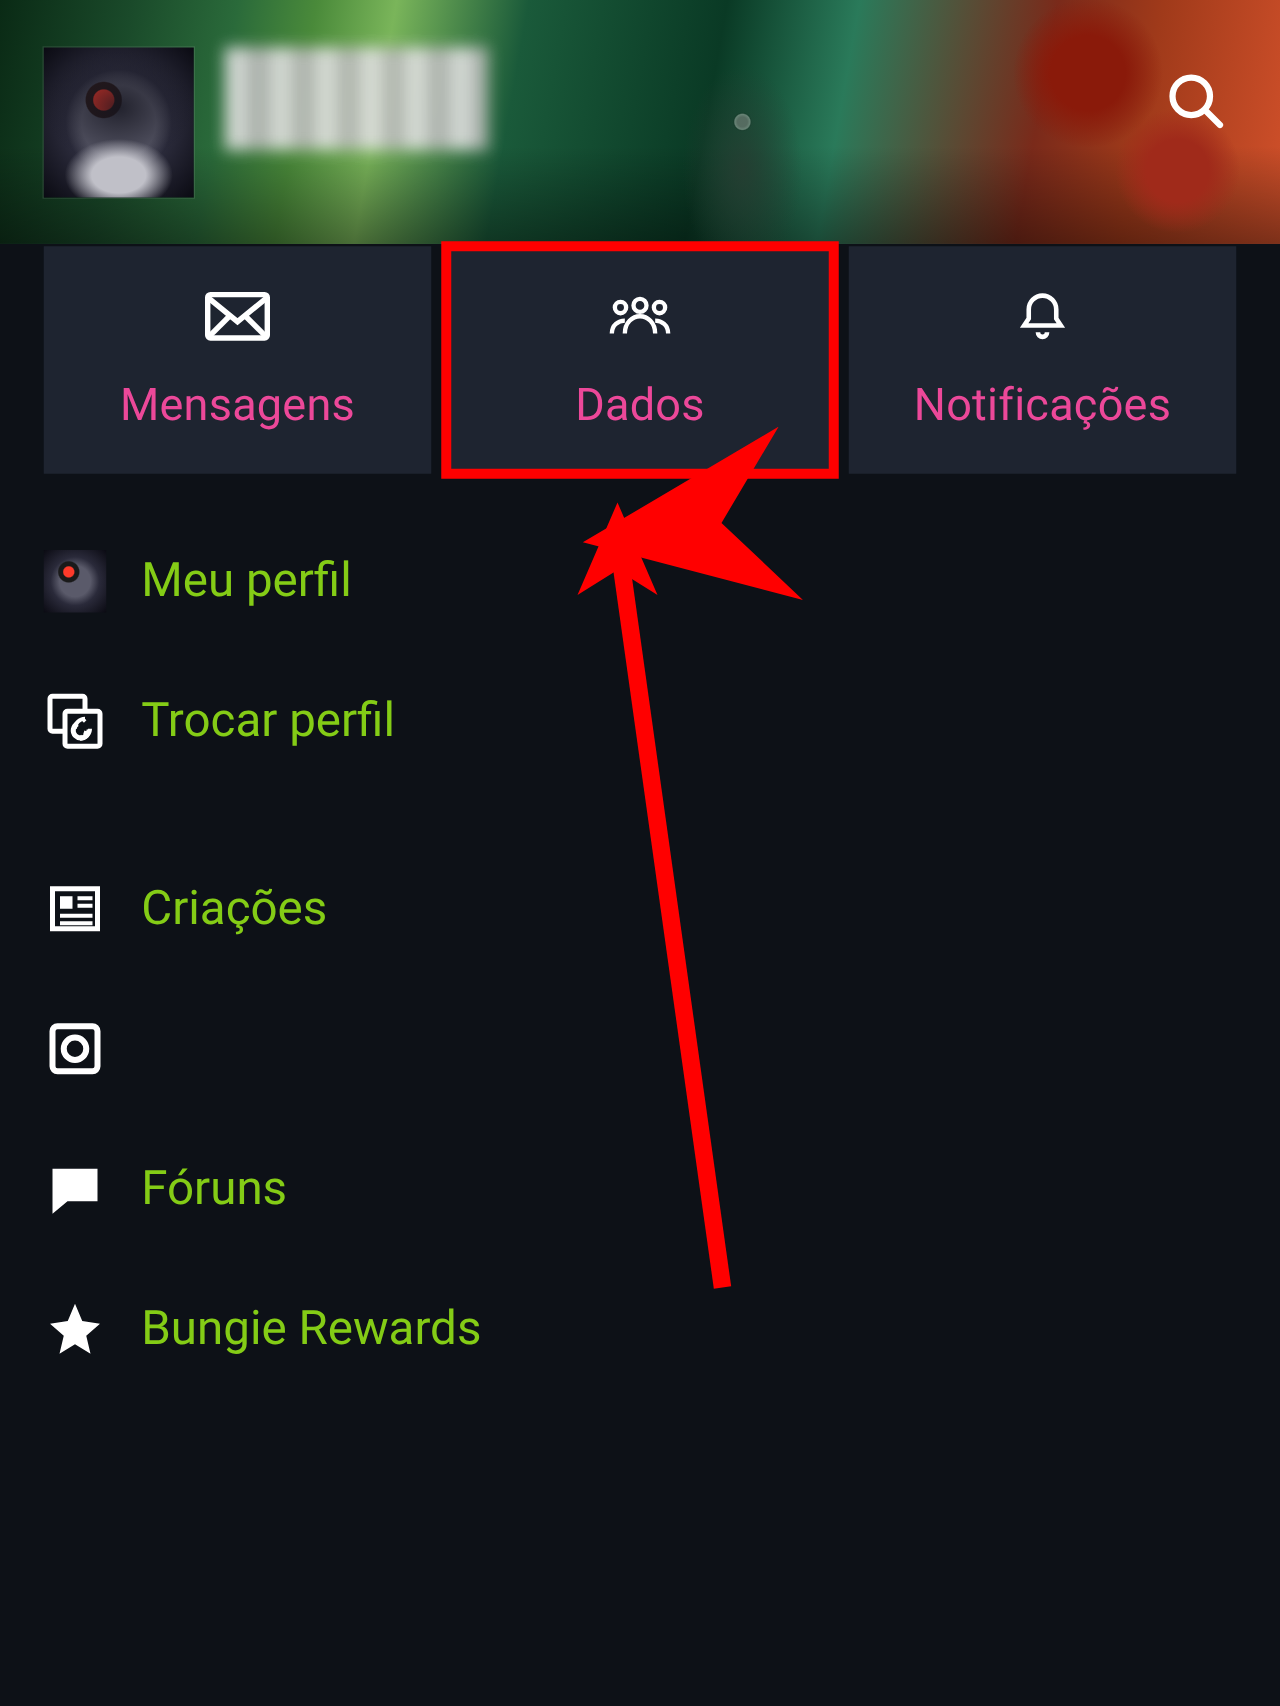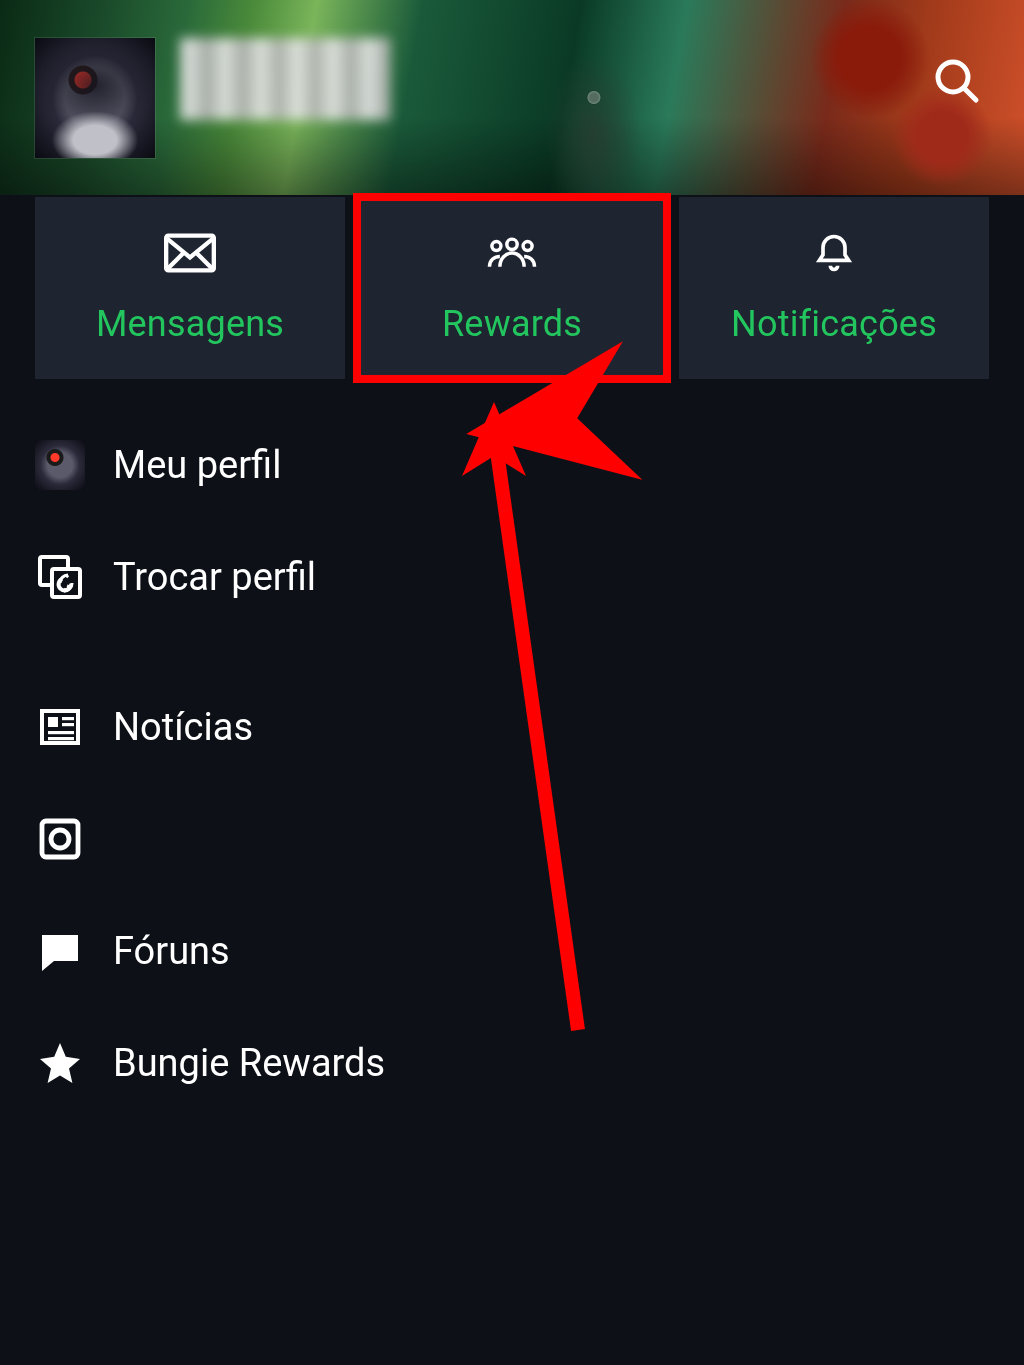--- a/index.html
+++ b/index.html
@@ -105,21 +105,21 @@
     align-items: center;
     justify-content: center;
     gap: 24px;
     cursor: pointer;
     position: relative;
   }
   .tile .icon svg { width: 52px; height: 44px; }
   .tile .label {
     font-size: 36px;
     font-weight: 400;
-    color: #22c55e;
+    color: #ec4899;
     letter-spacing: 0.2px;
   }
   .tile.highlighted {
     outline: 8px solid #ff0000;
     outline-offset: -4px;
   }
 
   
   .menu {
     padding: 30px 35px 0 35px;
@@ -135,21 +135,21 @@
     width: 50px;
     height: 50px;
     display:flex;
     align-items:center;
     justify-content:center;
     flex-shrink:0;
   }
   .menu-item .micon svg { width: 48px; height: 48px; }
   .menu-item .mlabel {
     font-size: 38px;
-    color: #ffffff;
+    color: #84cc16;
     font-weight: 400;
   }
   .menu .spacer { height: 38px; }
   .mini-avatar {
     width: 50px;
     height: 50px;
     background: radial-gradient(circle at 40% 35%, #ff3a2a 0 4px, #1a1a1a 5px 8px, transparent 9px),
                 radial-gradient(circle at 50% 50%, #5a5a6a 0 35%, #2a2a3a 55%, #0a0a12 100%);
   }
 
@@ -195,21 +195,21 @@
     <span class="icon">
       <svg viewBox="0 0 30 18" fill="none" stroke="#ffffff" stroke-width="2">
         <circle cx="15" cy="4" r="3"></circle>
         <circle cx="6" cy="5" r="2.6"></circle>
         <circle cx="24" cy="5" r="2.6"></circle>
         <path d="M2 17c0-4 3-6 6-6"></path>
         <path d="M28 17c0-4-3-6-6-6"></path>
         <path d="M8 17c0-5 3.5-8 7-8s7 3 7 8"></path>
       </svg>
     </span>
-    <span class="label">Rewards</span>
+    <span class="label">Dados</span>
   </div>
 
   <div class="tile">
     <span class="icon">
       <svg viewBox="0 0 24 24" fill="none" stroke="#ffffff" stroke-width="2">
         <path d="M12 3a6 6 0 0 0-6 6v4l-2 3h16l-2-3V9a6 6 0 0 0-6-6z"></path>
         <path d="M10 19a2 2 0 0 0 4 0"></path>
       </svg>
     </span>
     <span class="label">Notificações</span>
@@ -246,21 +246,21 @@
     <span class="micon">
       <svg viewBox="0 0 24 24" fill="#ffffff">
         <path d="M3 4h18v16H3z" fill="none" stroke="#ffffff" stroke-width="2"></path>
         <rect x="6" y="7" width="5" height="5"></rect>
         <rect x="13" y="7" width="6" height="1.6"></rect>
         <rect x="13" y="10" width="6" height="1.6"></rect>
         <rect x="6" y="14" width="13" height="1.6"></rect>
         <rect x="6" y="17" width="13" height="1.6"></rect>
       </svg>
     </span>
-    <span class="mlabel">Notícias</span>
+    <span class="mlabel">Criações</span>
   </div>
 
   <div class="menu-item">
     <span class="micon">
       <svg viewBox="0 0 24 24" fill="none" stroke="#ffffff" stroke-width="2.4">
         <rect x="3" y="3" width="18" height="18" rx="2"></rect>
         <circle cx="12" cy="12" r="4.5"></circle>
       </svg>
     </span>
   </div>

